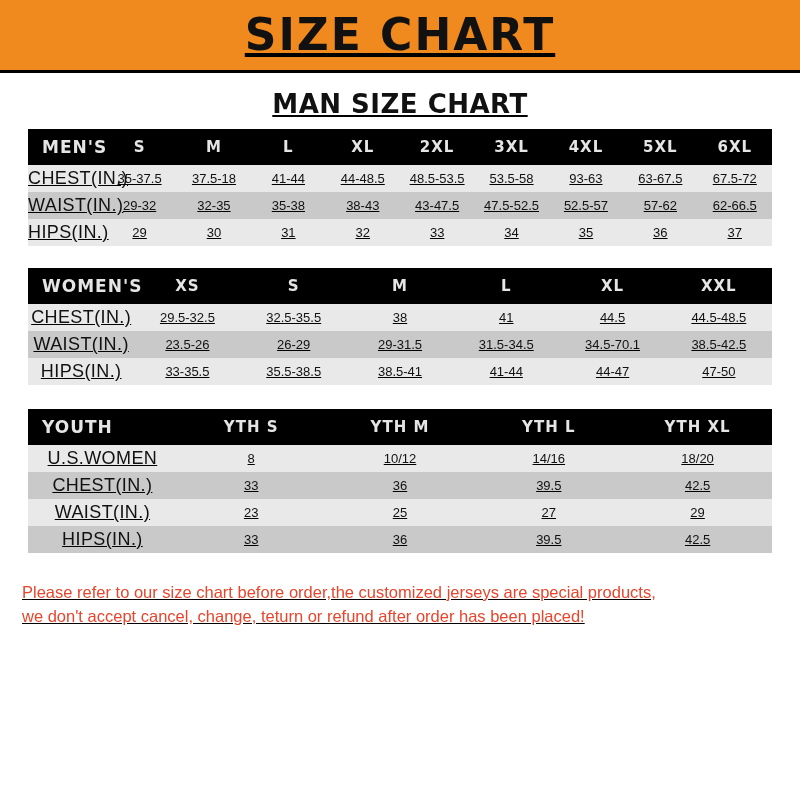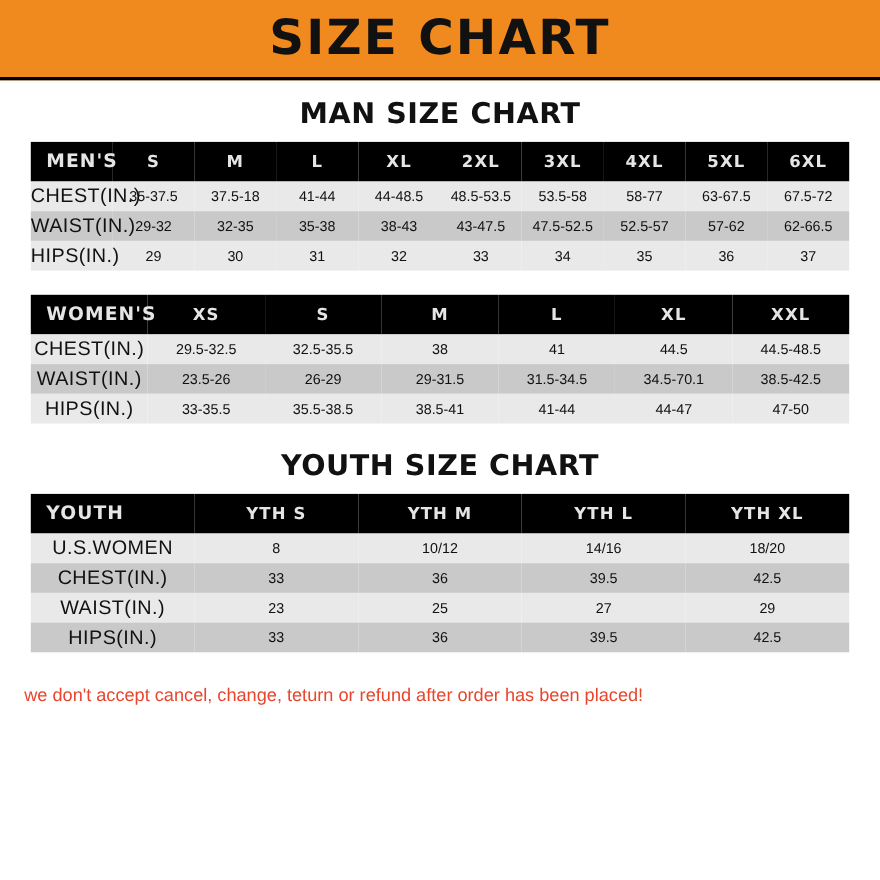--- a/index.html
+++ b/index.html
@@ -11,20 +11,21 @@
     height: 800px;
     background: #ffffff;
     font-family: "Liberation Sans", sans-serif;
     overflow: hidden;
   }
   .page {
     position: relative;
     width: 800px;
     height: 792px;
     box-sizing: border-box;
+    text-decoration: underline;
   }
   
   .banner {
     height: 70px;
     background: #f08a1e;
     display: flex;
     align-items: center;
     justify-content: center;
     border-bottom: 3px solid #000;
   }
@@ -130,21 +131,21 @@
       </thead>
       <tbody>
         <tr class="row-light">
           <td class="first-col">CHEST(IN.)</td>
           <td>35-37.5</td>
           <td>37.5-18</td>
           <td>41-44</td>
           <td>44-48.5</td>
           <td>48.5-53.5</td>
           <td>53.5-58</td>
-          <td>58-77</td>
+          <td>93-63</td>
           <td>63-67.5</td>
           <td>67.5-72</td>
         </tr>
         <tr class="row-dark">
           <td class="first-col">WAIST(IN.)</td>
           <td>29-32</td>
           <td>32-35</td>
           <td>35-38</td>
           <td>38-43</td>
           <td>43-47.5</td>
@@ -208,21 +209,20 @@
           <td>38.5-41</td>
           <td>41-44</td>
           <td>44-47</td>
           <td>47-50</td>
         </tr>
       </tbody>
     </table>
   </div>
 
   <div class="section sp-youth">
-    <div class="section-title sp-title">YOUTH SIZE CHART</div>
     <table>
       <thead>
         <tr>
           <th class="first-col">YOUTH</th>
           <th>YTH S</th>
           <th>YTH M</th>
           <th>YTH L</th>
           <th>YTH XL</th>
         </tr>
       </thead>
@@ -253,16 +253,17 @@
           <td>33</td>
           <td>36</td>
           <td>39.5</td>
           <td>42.5</td>
         </tr>
       </tbody>
     </table>
   </div>
 
   <div class="footer-note sp-footer">
+    <div>Please refer to our size chart before order,the customized jerseys are special products,</div>
     <div>we don't accept cancel, change, teturn or refund after order has been placed!</div>
   </div>
 
 </div>
 
 </body></html>

